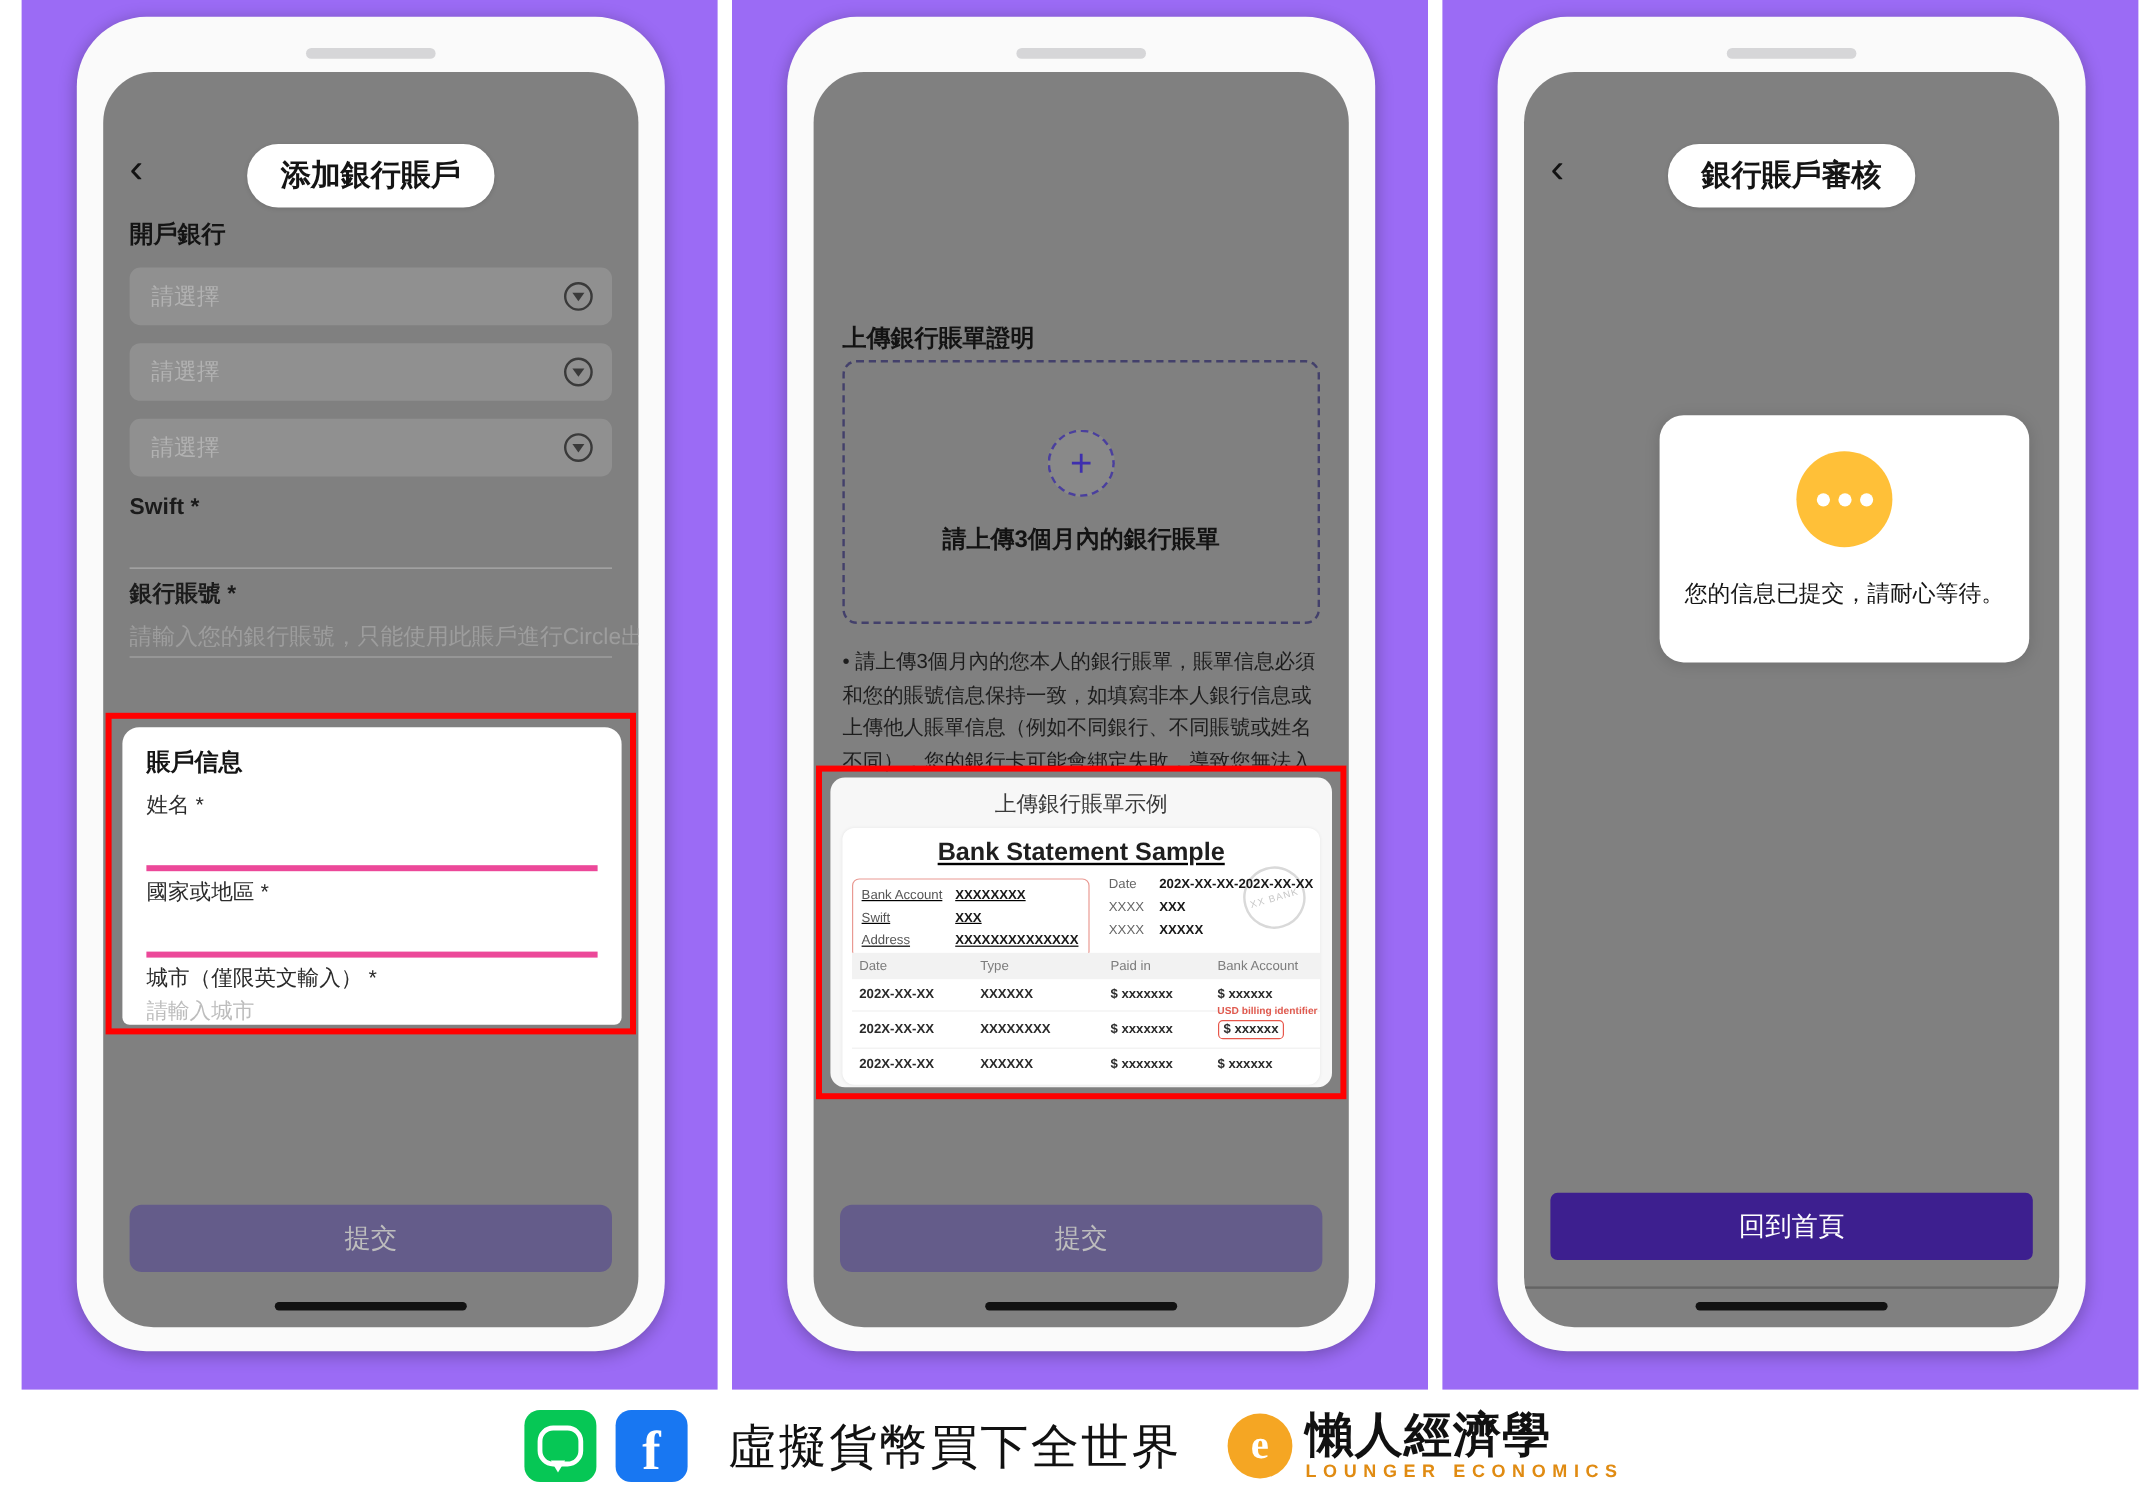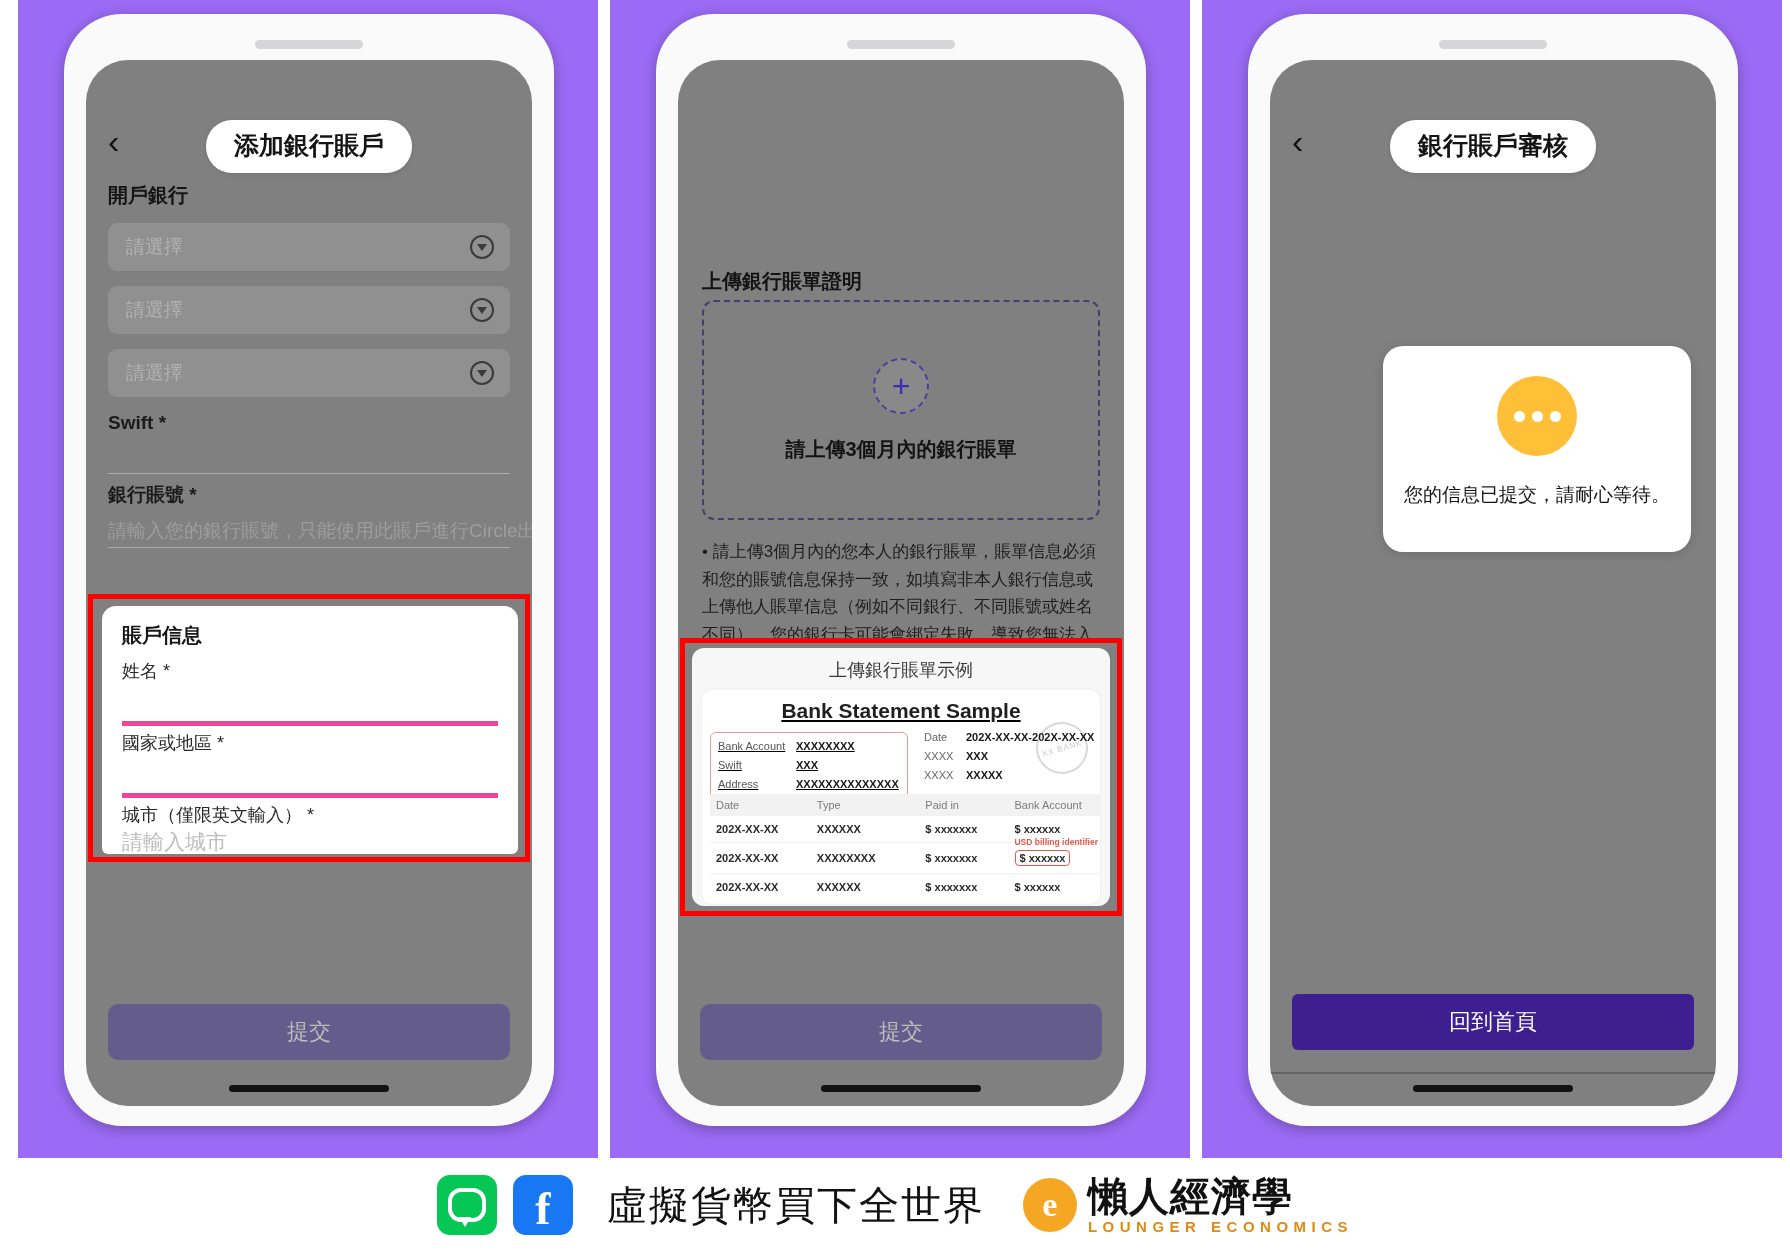--- a/index.html
+++ b/index.html
@@ -124,21 +124,21 @@
     width: 416px; height: 248px;
     background: #ffffff;
     border-radius: 14px 14px 6px 6px;
     padding: 16px 20px 0 20px;
     z-index: 6;
     overflow: hidden;
   }
   .wc-title { font-size: 20px; font-weight: 700; color: #151515; margin-bottom: 10px; }
   .wc-field { border-bottom: 5px solid #ec4899; padding-bottom: 6px; margin-bottom: 5px; }
   .wc-field .l { font-size: 18px; color: #2b2b2b; }
-  .wc-field .v { font-size: 21px; color: #bdbdbd; height: 26px; line-height: 30px; }
+  .wc-field .v { font-size: 18px; color: #bdbdbd; height: 26px; line-height: 30px; }
   .wc-field .blank { height: 32px; }
 
   
   .submit-wrap {
     position: absolute; bottom: 44px; left: 0; width: 100%;
     padding: 2px 22px;
   }
   .submit-btn {
     height: 56px; border-radius: 10px;
     background: #645c8a;

